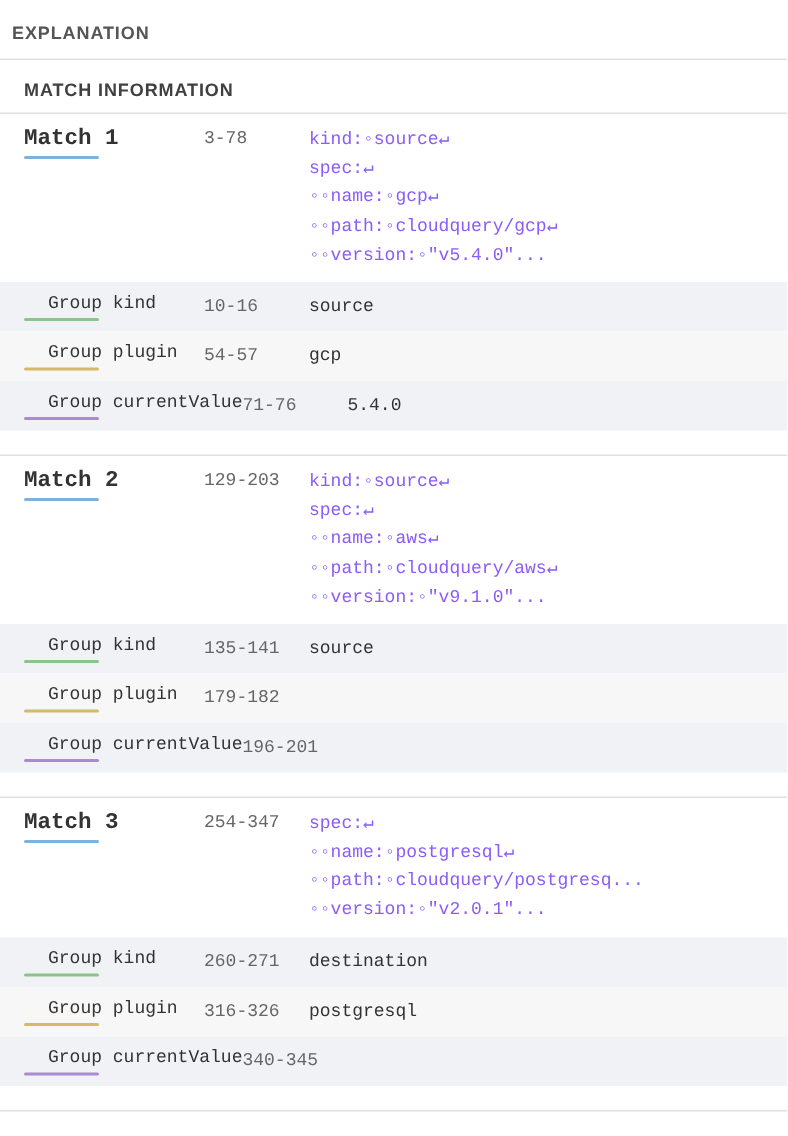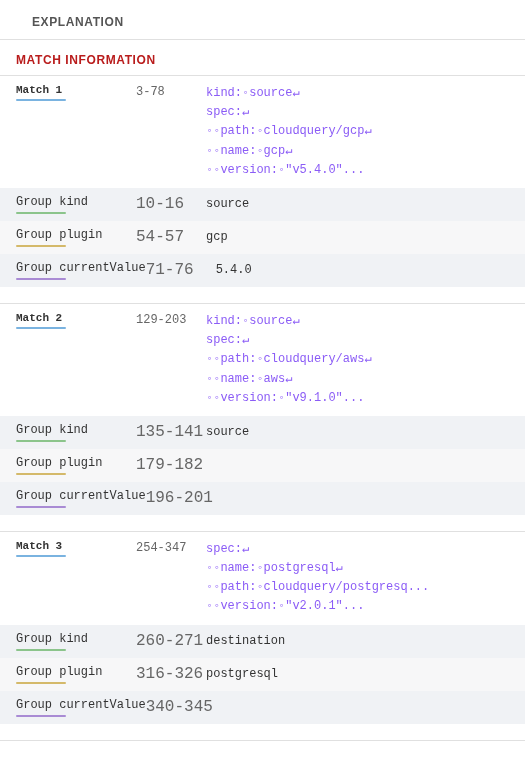--- a/index.html
+++ b/index.html
@@ -6,39 +6,39 @@
     body {
       font-family: -apple-system, BlinkMacSystemFont, 'Segoe UI', sans-serif;
       font-size: 13px;
       background: #fff;
       color: #333;
       width: 525px;
       min-height: 757px;
     }
 
     .page-header {
-      padding: 14px 32px 10px;
+      padding: 14px 8px 10px;
       border-bottom: 1px solid #e0e0e0;
     }
     .page-header-title {
       font-size: 12px;
       font-weight: 700;
       color: #555;
       letter-spacing: 0.05em;
       text-transform: uppercase;
     }
 
     .section-header {
       padding: 12px 16px 8px;
       border-bottom: 1px solid #e0e0e0;
     }
     .section-header-title {
       font-size: 12px;
       font-weight: 700;
-      color: #b91c1c;
+      color: #404040;
       letter-spacing: 0.05em;
       text-transform: uppercase;
     }
 
     .match-block {
       border-bottom: 1px solid #e0e0e0;
       padding-bottom: 8px;
       margin-bottom: 0;
     }
 
@@ -50,21 +50,21 @@
 
     .match-label-cell {
       min-width: 120px;
       display: flex;
       flex-direction: column;
     }
 
     .match-label {
       font-family: 'Courier New', Courier, monospace;
       font-weight: 600;
-      font-size: 11px;
+      font-size: 15px;
       color: #333;
     }
 
     .match-underline {
       height: 2px;
       width: 50px;
       margin-top: 3px;
       border-radius: 1px;
     }
     .underline-blue { background: #7ab3e0; }
@@ -104,26 +104,27 @@
     .group-label-cell {
       min-width: 120px;
       display: flex;
       flex-direction: column;
     }
 
     .group-label {
       font-family: 'Courier New', Courier, monospace;
       font-size: 12px;
       color: #333;
+      margin-left: 16px;
     }
 
     .group-range {
       min-width: 70px;
       font-family: 'Courier New', Courier, monospace;
-      font-size: 16px;
+      font-size: 12px;
       color: #666;
     }
 
     .group-value {
       flex: 1;
       font-family: 'Courier New', Courier, monospace;
       font-size: 12px;
       color: #333;
     }
 
@@ -146,22 +147,22 @@
 <div class="match-block">
       <div class="match-row">
         <div class="match-label-cell">
           <span class="match-label">Match 1</span>
           <div class="match-underline underline-blue"></div>
         </div>
         <div class="match-range">3-78</div>
         <div class="match-content">
           <span class="content-line">kind:◦source↵</span>
           <span class="content-line">spec:↵</span>
+          <span class="content-line">◦◦name:◦gcp↵</span>
           <span class="content-line">◦◦path:◦cloudquery/gcp↵</span>
-          <span class="content-line">◦◦name:◦gcp↵</span>
           <span class="content-line">◦◦version:◦"v5.4.0"...</span>
         </div>
       </div>
       <div class="group-row">
         <div class="group-label-cell">
           <span class="group-label">Group kind</span>
           <div class="match-underline underline-green"></div>
         </div>
         <div class="group-range">10-16</div>
         <div class="group-value">source</div>
@@ -187,22 +188,22 @@
     <div class="match-block">
       <div class="match-row">
         <div class="match-label-cell">
           <span class="match-label">Match 2</span>
           <div class="match-underline underline-blue"></div>
         </div>
         <div class="match-range">129-203</div>
         <div class="match-content">
           <span class="content-line">kind:◦source↵</span>
           <span class="content-line">spec:↵</span>
+          <span class="content-line">◦◦name:◦aws↵</span>
           <span class="content-line">◦◦path:◦cloudquery/aws↵</span>
-          <span class="content-line">◦◦name:◦aws↵</span>
           <span class="content-line">◦◦version:◦"v9.1.0"...</span>
         </div>
       </div>
       <div class="group-row">
         <div class="group-label-cell">
           <span class="group-label">Group kind</span>
           <div class="match-underline underline-green"></div>
         </div>
         <div class="group-range">135-141</div>
         <div class="group-value">source</div>

